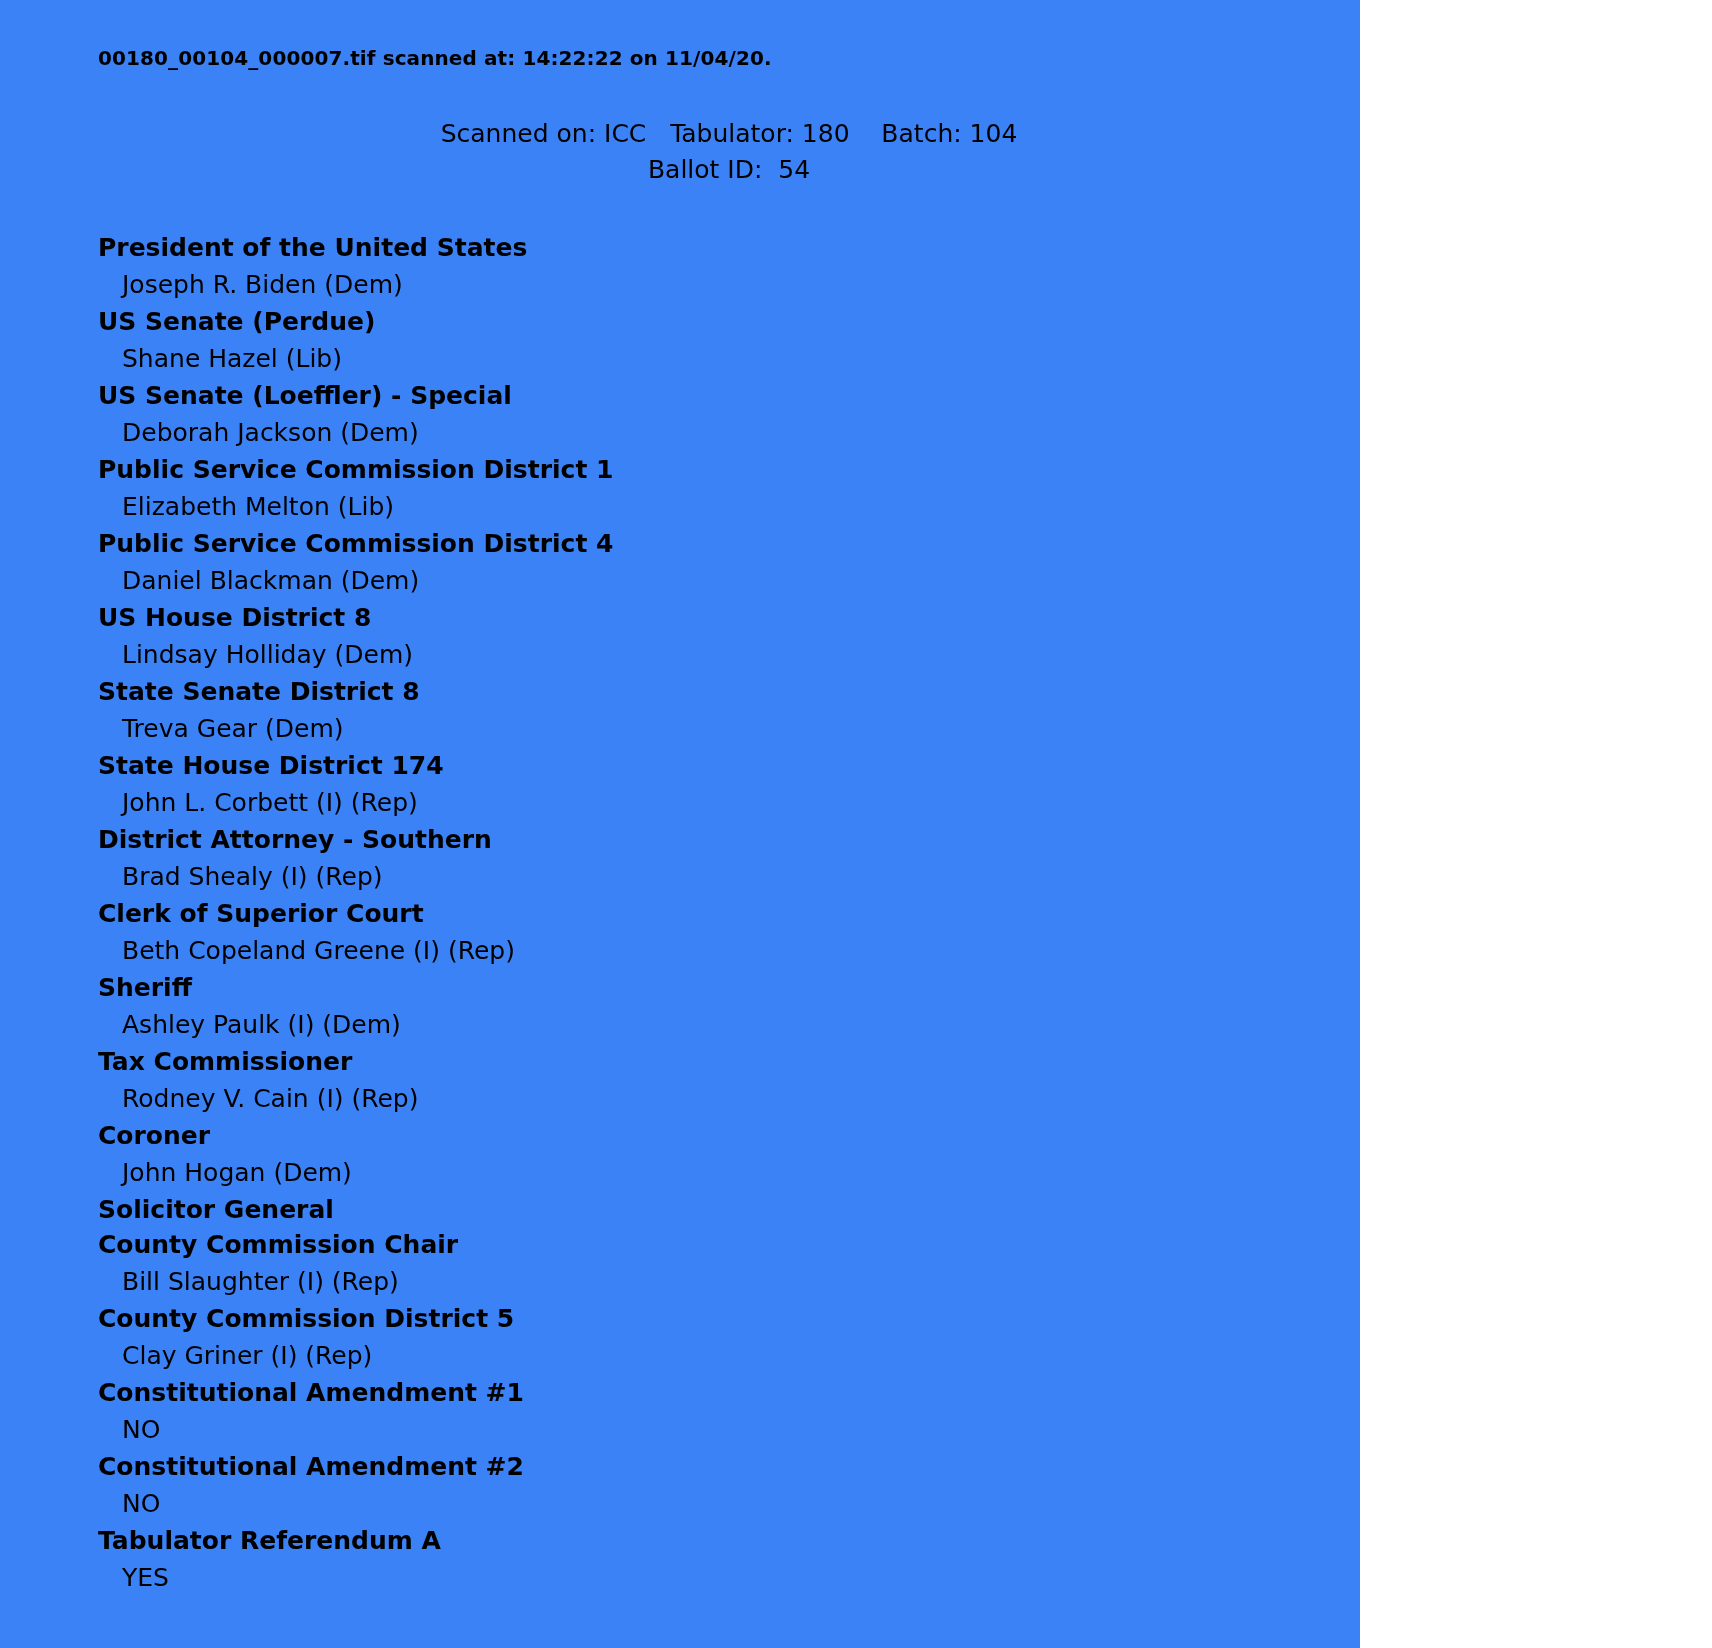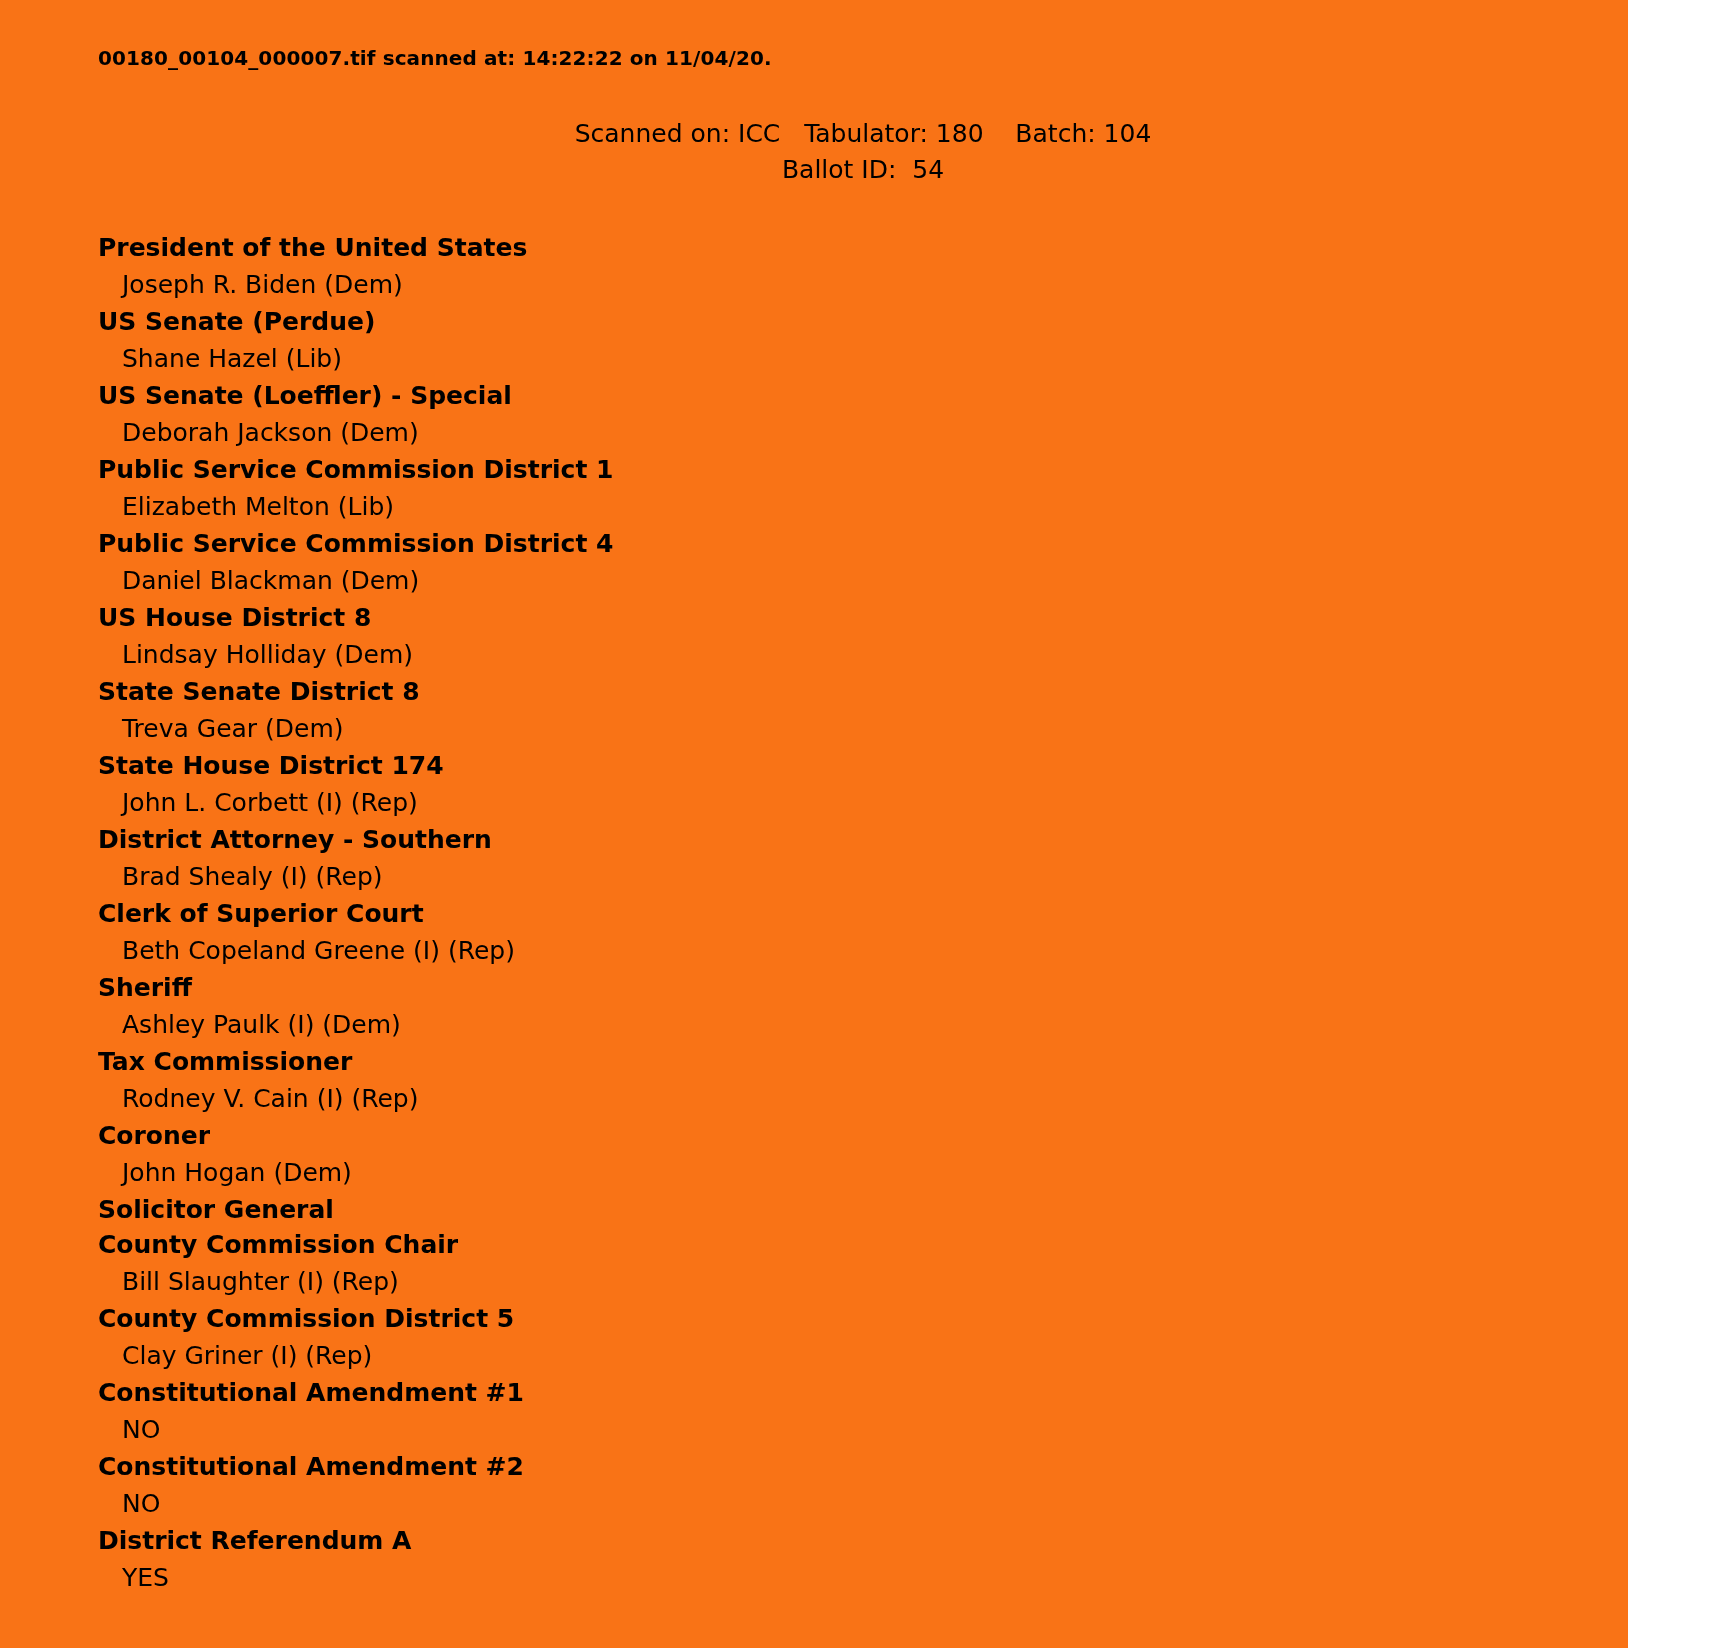--- a/index.html
+++ b/index.html
@@ -8,25 +8,25 @@
     background: #ffffff;
   }
   body {
     width: 1712px;
     min-height: 1648px;
     font-family: "DejaVu Sans", "Liberation Sans", sans-serif;
     color: #000000;
   }
   .page {
     position: relative;
-    width: 1628px;
+    width: 1360px;
     min-height: 1648px;
     box-sizing: border-box;
     padding: 44px 0 0 0;
-    background: #f97316;
+    background: #3b82f6;
   }
   .scan-header {
     font-size: 20px;
     font-weight: 700;
     letter-spacing: 0.1px;
     margin: 0 0 0 98px;
     line-height: 1.4;
   }
   .meta-block {
     margin: 44px 0 0 98px;
@@ -161,18 +161,18 @@
       <div class="contest-title">Constitutional Amendment #1</div>
       <div class="contest-choice">NO</div>
     </div>
 
     <div class="contest">
       <div class="contest-title">Constitutional Amendment #2</div>
       <div class="contest-choice">NO</div>
     </div>
 
     <div class="contest">
-      <div class="contest-title">District Referendum A</div>
+      <div class="contest-title">Tabulator Referendum A</div>
       <div class="contest-choice">YES</div>
     </div>
 
   </div>
 </div>
 
 </body></html>

